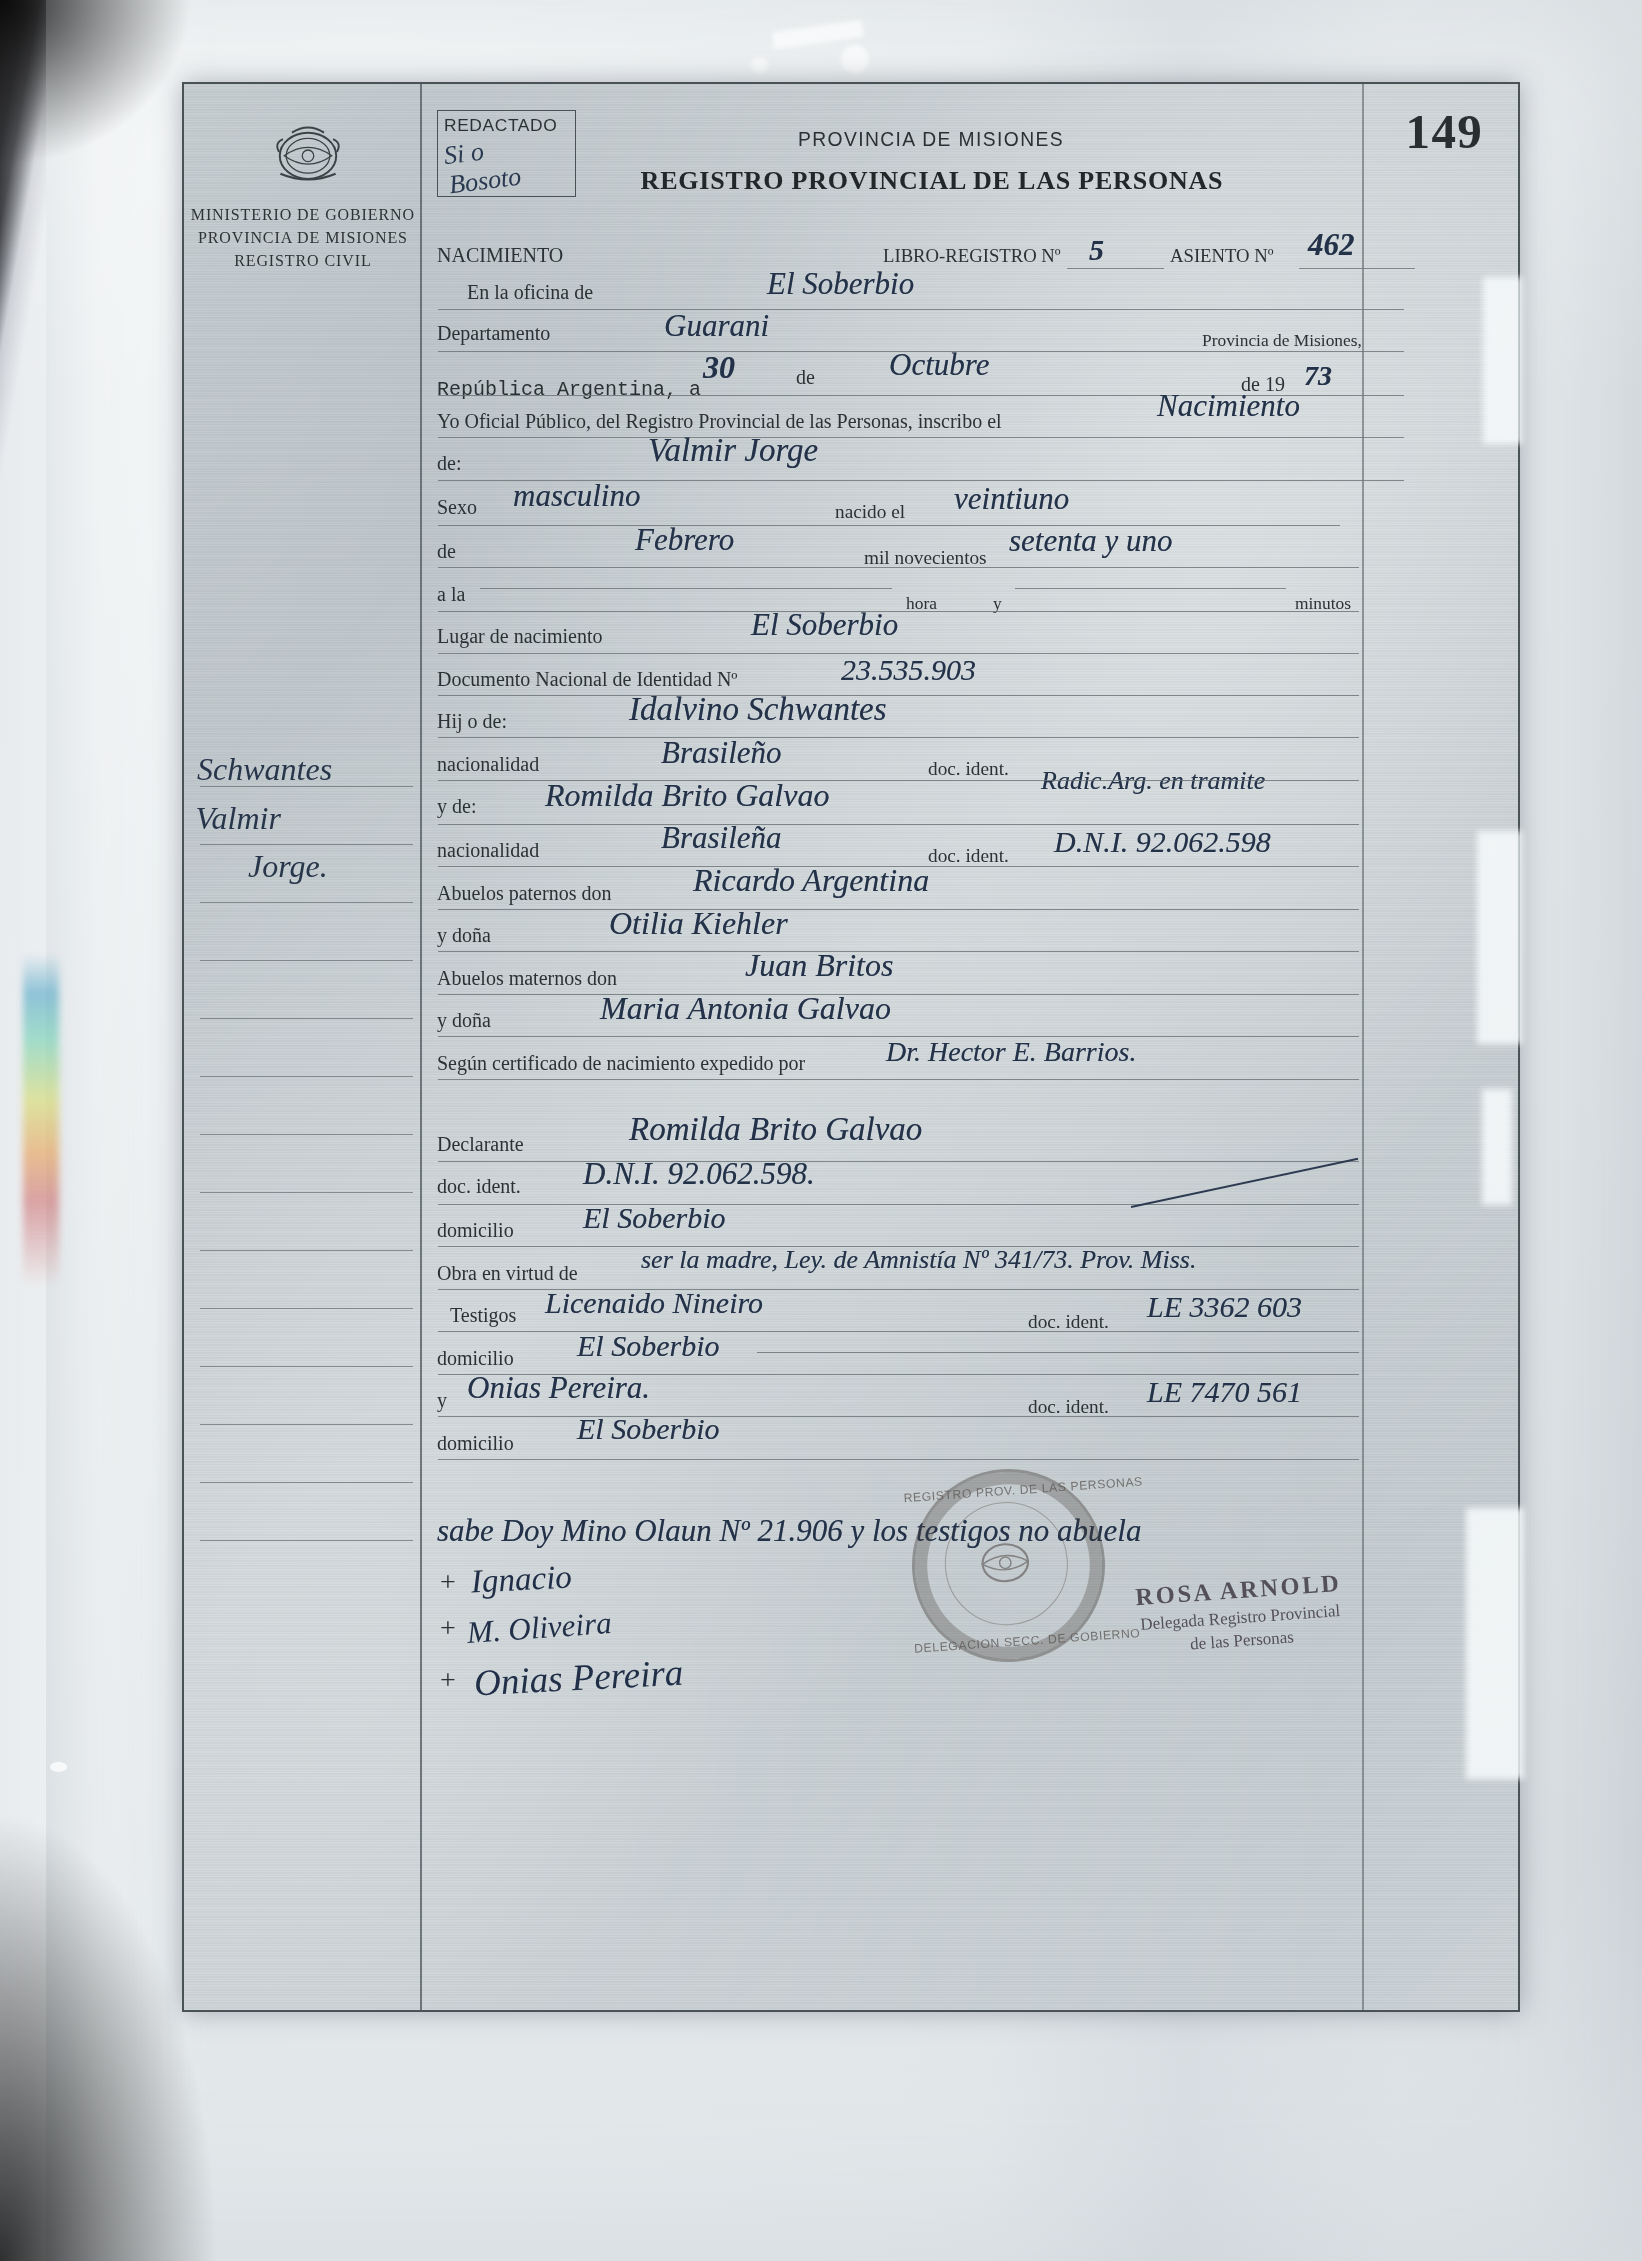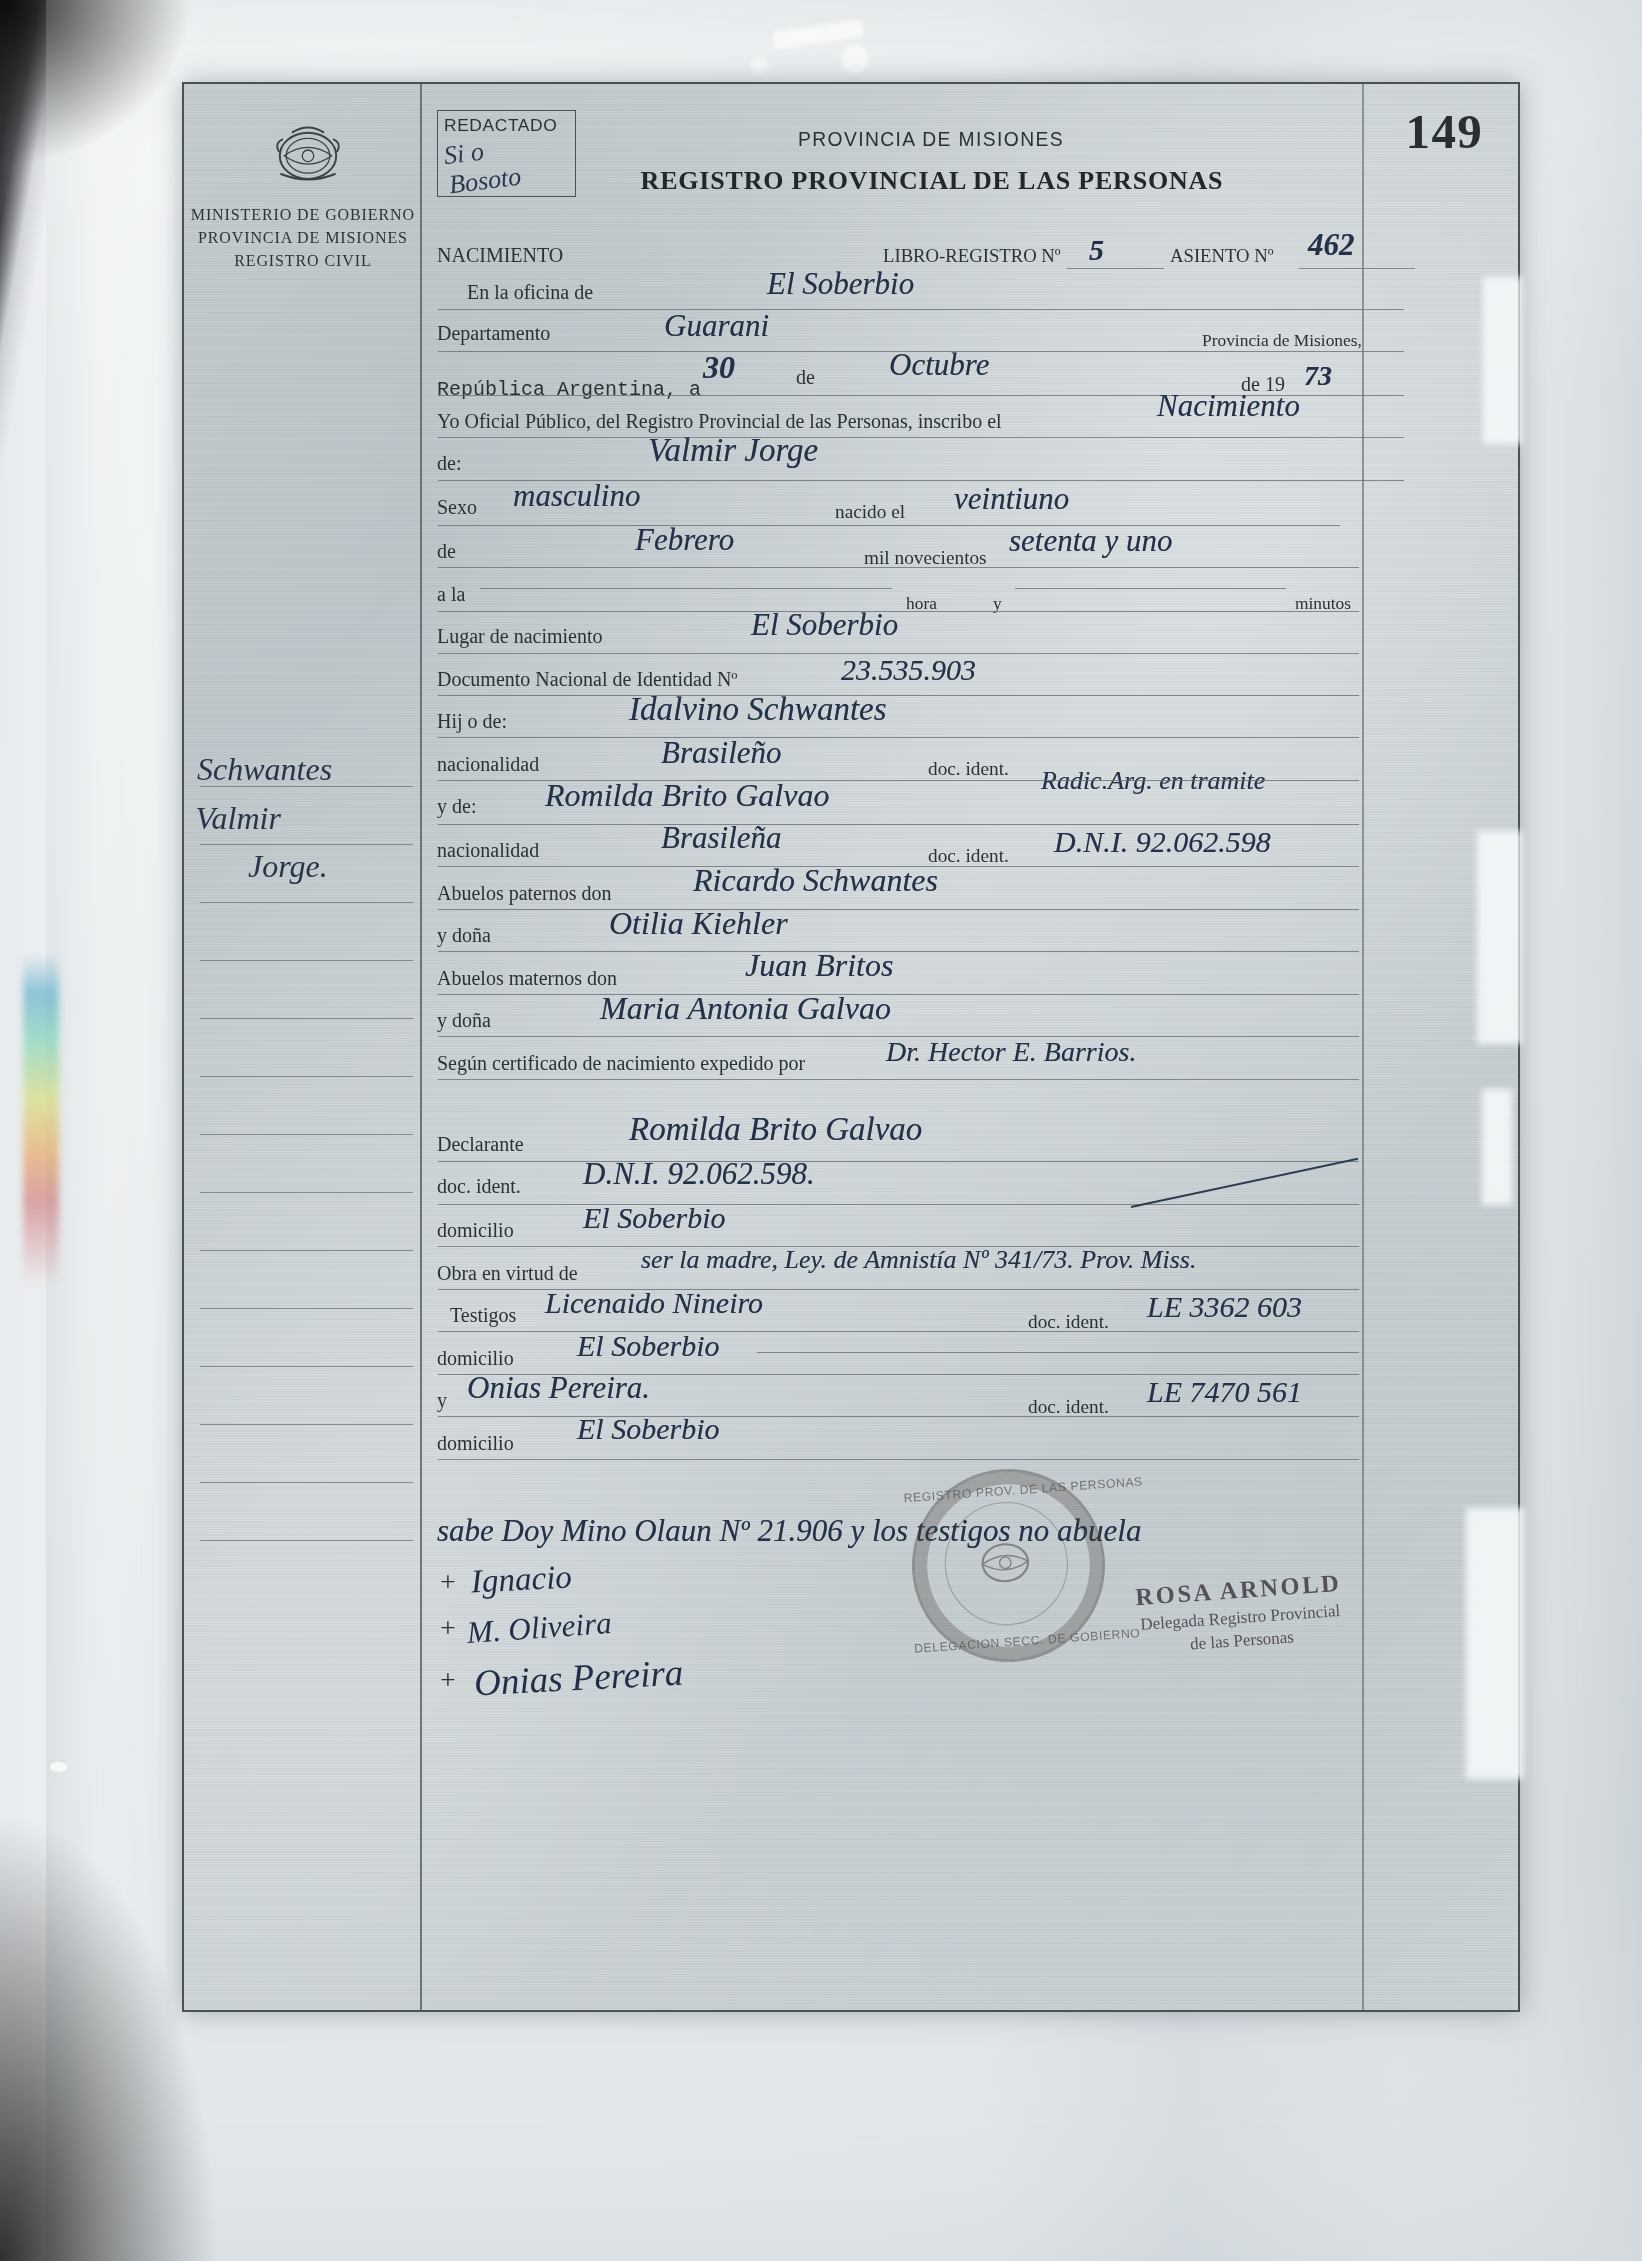--- a/index.html
+++ b/index.html
@@ -433,21 +433,21 @@
     <div class="hw" style="left:361px;top:693px;font-size:32px;">Romilda Brito Galvao</div>
     <div class="rule" style="left:254px;top:740px;width:921px;"></div>
 
     <div class="lbl" style="left:253px;top:755px;font-size:20px;">nacionalidad</div>
     <div class="hw" style="left:477px;top:736px;font-size:31px;text-align:center;">Brasileña</div>
     <div class="lbl" style="left:744px;top:761px;font-size:19.3px;">doc. ident.</div>
     <div class="hw" style="left:870px;top:741px;font-size:30px;">D.N.I. 92.062.598</div>
     <div class="rule" style="left:254px;top:782px;width:921px;"></div>
 
     <div class="lbl" style="left:253px;top:798px;font-size:20px;">Abuelos paternos don</div>
-    <div class="hw" style="left:509px;top:778px;font-size:32px;">Ricardo Schwantes</div>
+    <div class="hw" style="left:509px;top:778px;font-size:32px;">Ricardo Argentina</div>
     <div class="rule" style="left:254px;top:825px;width:921px;"></div>
 
     <div class="lbl" style="left:253px;top:840px;font-size:20px;">y doña</div>
     <div class="hw" style="left:425px;top:821px;font-size:32px;">Otilia Kiehler</div>
     <div class="rule" style="left:254px;top:867px;width:921px;"></div>
 
     <div class="lbl" style="left:253px;top:883px;font-size:20px;">Abuelos maternos don</div>
     <div class="hw" style="left:515px;top:863px;font-size:32px;margin-left:46px;">Juan Britos</div>
     <div class="rule" style="left:254px;top:910px;width:921px;"></div>
 

